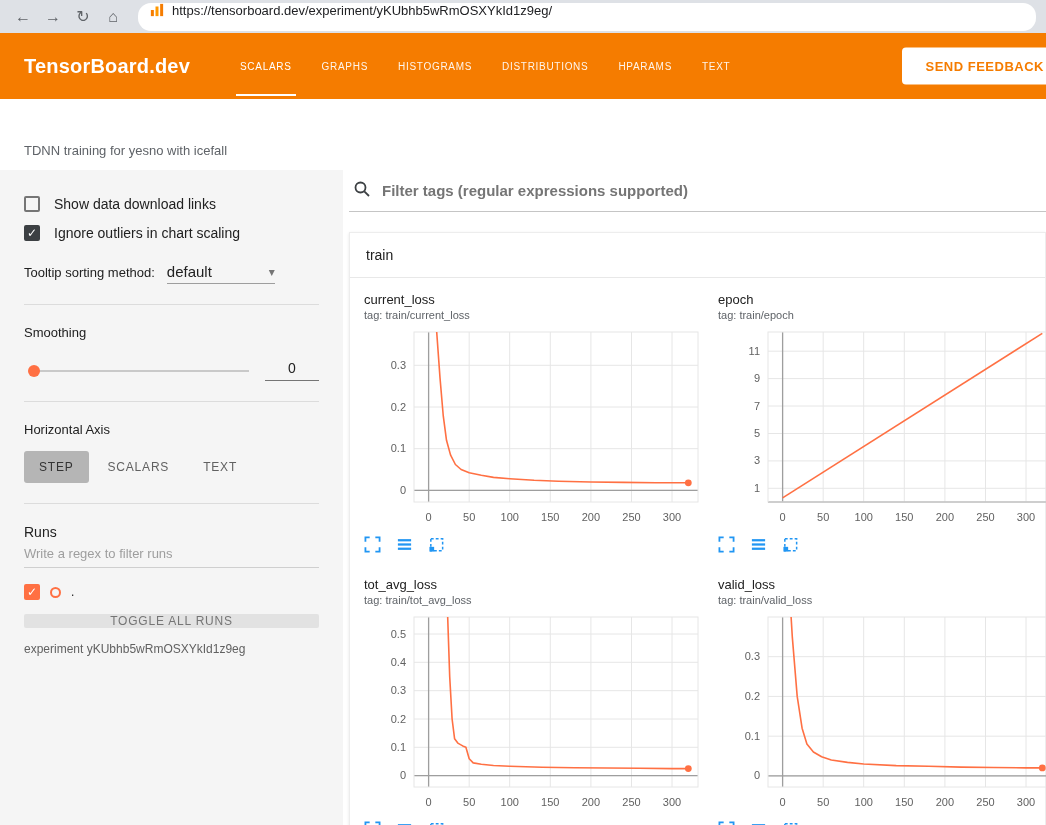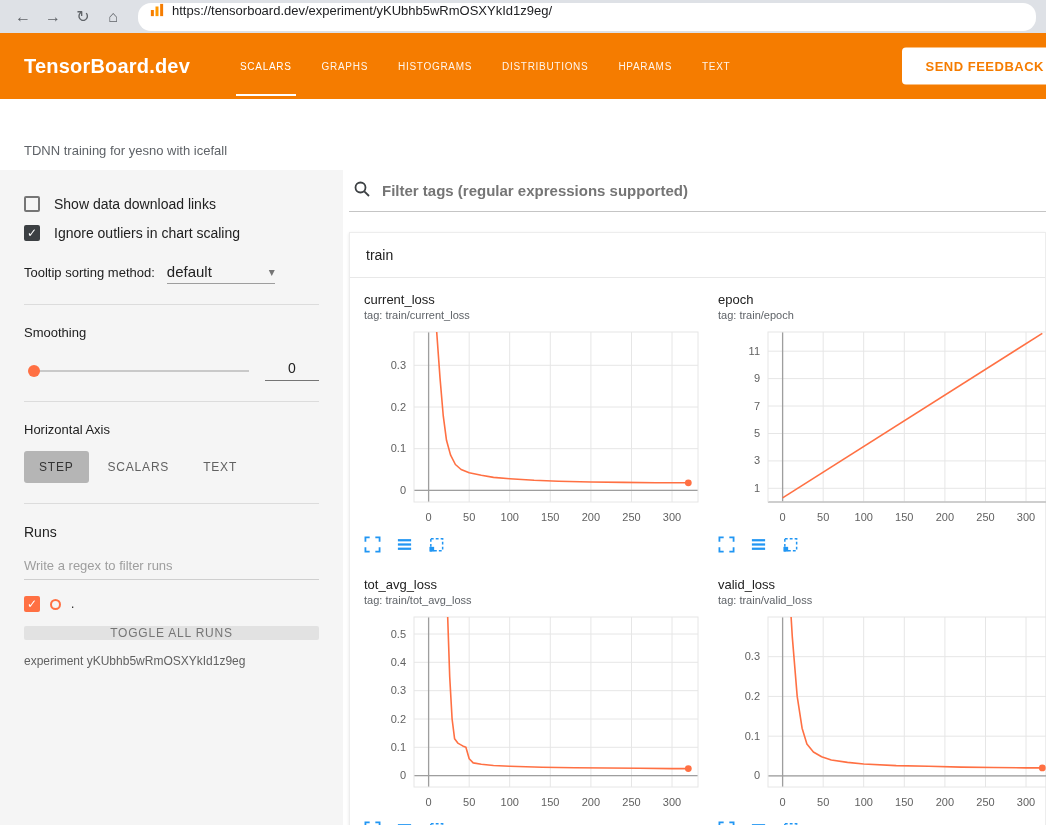--- a/index.html
+++ b/index.html
@@ -43,21 +43,21 @@
   .divider { height: 1px; background: #dcdcdc; margin: 20px 0; }
   .sec-label { font-size: 13px; color: #212121; }
   .slider-row { display: flex; align-items: center; margin-top: 20px; }
   .slider-track { flex: 1; height: 2px; background: #c9c9c9; position: relative; margin-left: 6px; cursor: pointer; }
   .slider-thumb { position: absolute; left: -2px; top: -5px; width: 12px; height: 12px; border-radius: 50%; background: #ff7043; }
   .slider-value { width: 54px; margin-left: 16px; border-bottom: 1px solid #757575; text-align: center; font-size: 14px; padding-bottom: 4px; }
   .axis-btns { display: flex; gap: 4px; margin-top: 14px; }
   .axis-btn { background: transparent; border: none; font-size: 12px; letter-spacing: .8px; color: #616161; padding: 9px 15px; border-radius: 3px; cursor: pointer; font-family: inherit; }
   .axis-btn.active { background: #b5b5b5; color: #333; }
   .runs-label { font-size: 14px; }
-  .runs-filter { width: 100%; margin-top: 12px; background: transparent; border: none; outline: none; border-bottom: 1px solid #cfcfcf; font-size: 13px; padding: 6px 0; color: #c2410c; font-family: inherit; }
+  .runs-filter { width: 100%; background: transparent; border: none; outline: none; border-bottom: 1px solid #cfcfcf; font-size: 13px; padding: 6px 0; color: #c2410c; font-family: inherit; }
   .runs-filter::placeholder { color: #9e9e9e; }
   .run-row { display: flex; align-items: center; gap: 10px; margin-top: 16px; }
   .run-cb { width: 16px; height: 16px; border-radius: 2px; background: #ff7043; color: #fff; display: flex; align-items: center; justify-content: center; font-size: 12px; font-weight: 700; cursor: pointer; }
   .run-circle { width: 11px; height: 11px; border: 2px solid #ff7043; border-radius: 50%; }
   .run-name { font-size: 12px; color: #212121; }
   .toggle-btn { margin-top: 14px; width: 100%; background: #e2e2e2; border: none; border-radius: 2px; padding: 0 0; font-size: 12px; letter-spacing: .8px; color: #757575; cursor: pointer; font-family: inherit; }
   .exp-label { margin-top: 13px; font-size: 12px; color: #616161; }
 
   
   .filter-bar { height: 42px; display: flex; align-items: center; gap: 9px; border-bottom: 1px solid #c5c5c5; padding: 0 4px; }

